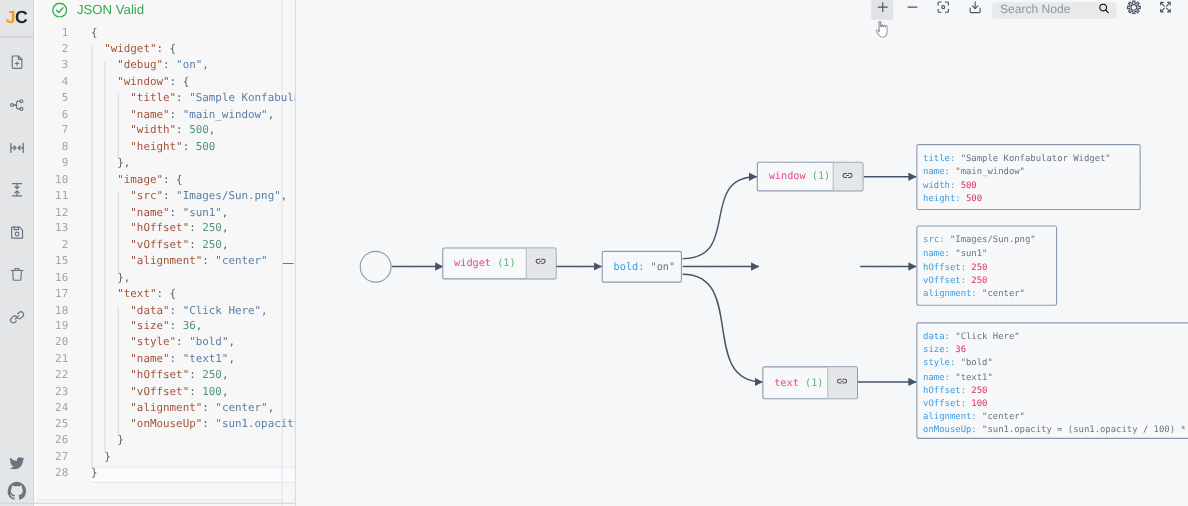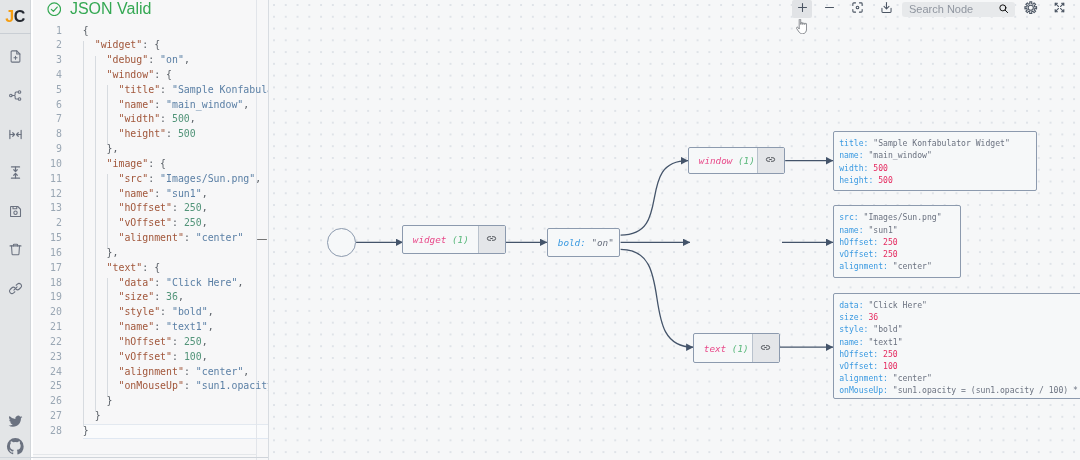--- a/index.html
+++ b/index.html
@@ -25,21 +25,21 @@
   .side-btn.gh{margin-bottom:4px;}
   .side-btn svg{display:block;}
   .side-spacer{flex:1;}
 
   
   .editor{position:absolute;left:33px;top:0;width:236px;height:460px;
     background:#f7f7f8;overflow:hidden;}
   .editor-head{position:absolute;left:0;top:0;height:18px;width:236px;
     display:flex;align-items:center;gap:8.8px;padding-left:13.6px;box-sizing:border-box;
     background:#f7f7f8;}
-  .jv-text{color:#34a853;font-size:16px;font-family:"Liberation Sans",sans-serif;}
+  .jv-text{color:#34a853;font-size:12px;font-family:"Liberation Sans",sans-serif;}
   .jv-icon{color:#34a853;display:flex;}
   .code{position:absolute;left:0;top:23.5px;width:236px;height:438px;
     font-family:"DejaVu Sans Mono",monospace;font-size:9.9px;line-height:14.83px;}
   .gutter{position:absolute;left:0;top:0;width:33px;height:438px;text-align:right;
     color:#9aa7b4;font-size:9.9px;font-family:"DejaVu Sans Mono",monospace;}
   .gutter div{height:14.83px;line-height:14.83px;padding-right:4px;}
   .codewrap{position:absolute;left:49.8px;top:0;width:187px;height:438px;}
   .codelines{position:absolute;left:0;top:0;width:200px;height:438px;white-space:pre;}
   .codelines .ln{height:14.83px;line-height:14.83px;color:#545a60;}
   .k{color:#a1563a;}
@@ -72,21 +72,21 @@
   .searchbox{position:absolute;left:902px;top:1.8px;width:113px;height:15px;background:#e7e9eb;border-radius:3px;
     display:flex;align-items:center;justify-content:space-between;padding:0 6px 0 7px;box-sizing:border-box;}
   .searchbox input{border:0;outline:0;background:transparent;font-size:11px;width:82px;
     color:#4b5563;font-family:"Liberation Sans",sans-serif;padding:0;}
   .searchbox input::placeholder{color:#9096a0;}
   .edges{position:absolute;left:0;top:0;}
   .nodes{position:absolute;left:0;top:0;width:811px;height:460px;}
   .gnode{position:absolute;box-sizing:border-box;background:#f6f8f9;
     border:1px solid #8c9aae;border-radius:2px;display:flex;align-items:stretch;
     font-family:"DejaVu Sans Mono",monospace;font-size:9.3px;}
-  .gnode .body{flex:1 1 auto;min-width:0;overflow:hidden;display:block;padding:0 9.8px;white-space:pre;align-self:center;font-style:italic;}
+  .gnode .body{flex:1 1 auto;min-width:0;overflow:hidden;display:block;padding:0 9.8px;white-space:pre;align-self:center;}
   .gnode .nk{color:#e84a8a;}
   .gnode .cnt{color:#59b87b;}
   .gnode .vkey{color:#3b9ae1;}
   .gnode .vval{color:#6b7280;}
   .gnode .linkcell{flex:0 0 26.2px;width:26.2px;border-left:1px solid #b9c2cd;background:#e4e6e9;
     display:flex;align-items:center;justify-content:center;color:#43474d;}
   .root-circle{position:absolute;left:57.8px;top:227.8px;width:29.3px;height:29.3px;
     border:1px solid #8c9aae;border-radius:50%;background:#f6f8f9;box-sizing:border-box;}
   .dnode{position:absolute;box-sizing:border-box;background:#f6f8f9;
     border:1px solid #8c9aae;border-radius:2px;padding:5.4px 8px 5.4px 5.2px;

